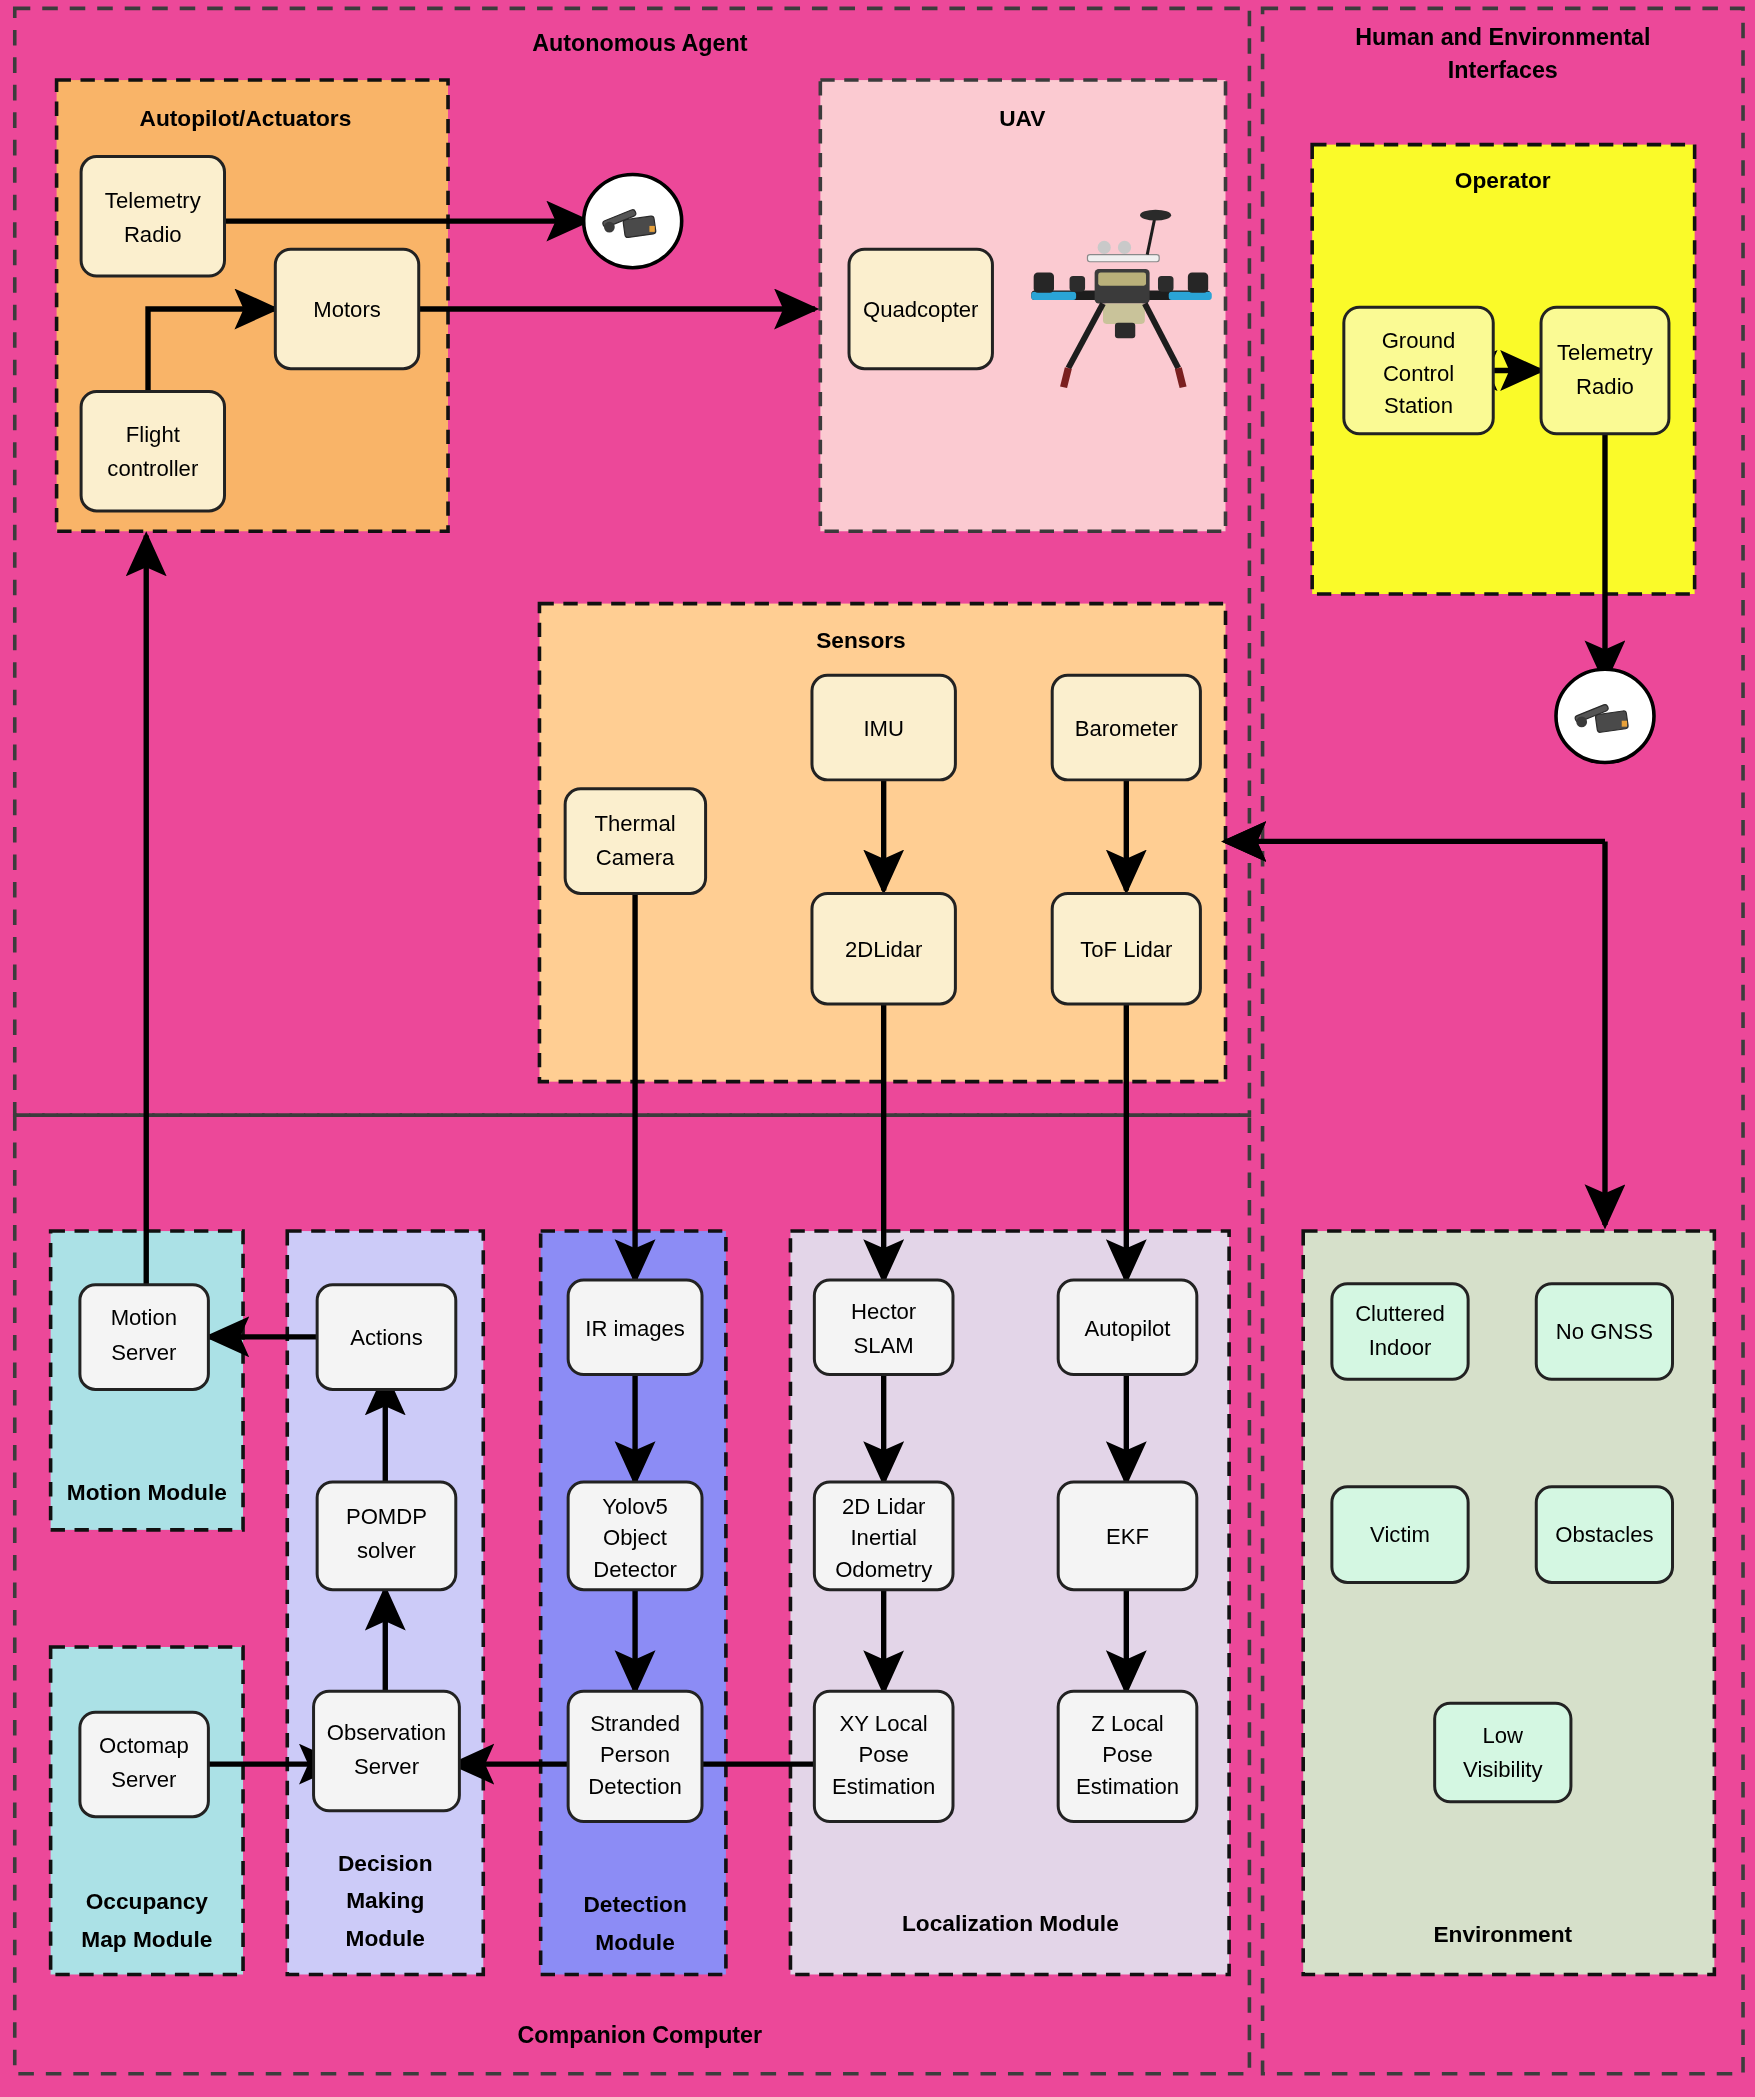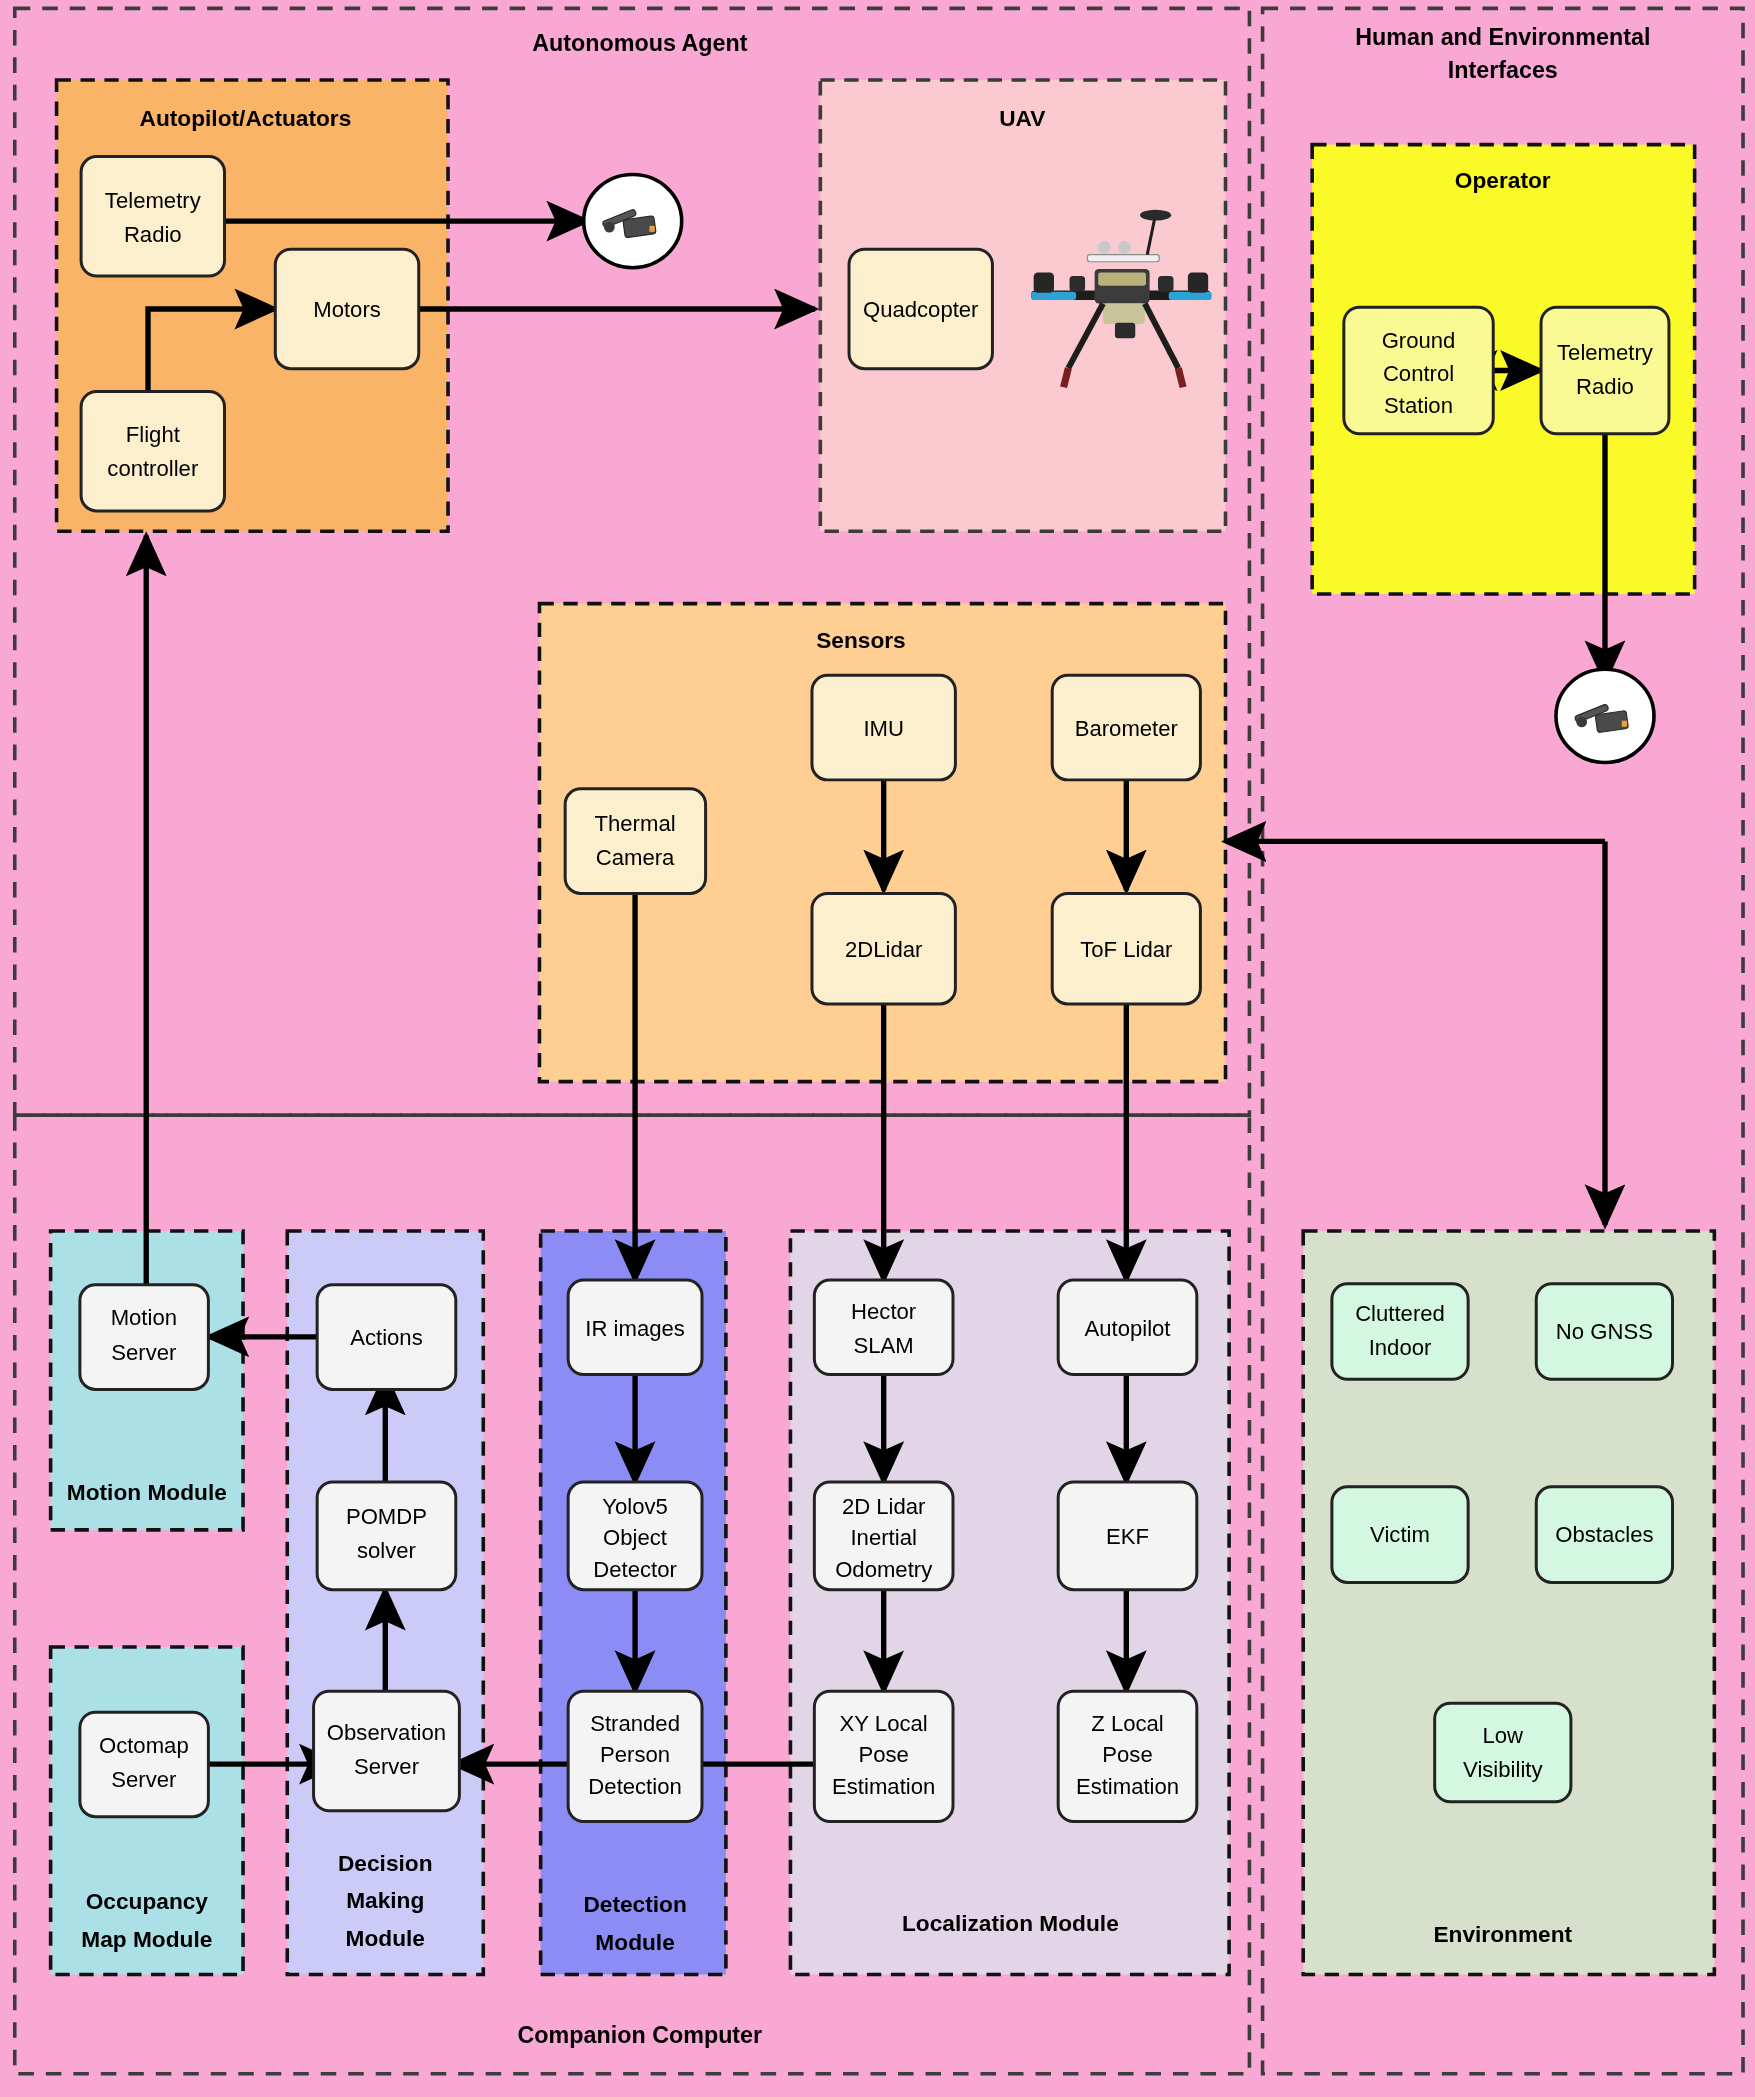--- a/index.html
+++ b/index.html
@@ -1,17 +1,17 @@
 <!DOCTYPE html>
 <html style="font-size:9.6px"><head>
 <meta charset="utf-8">
 <style>
   html,body{margin:0;padding:0;background:#fff;}
   body{width:1756px;height:2097px;font-family:"Liberation Sans",sans-serif;}
-  #root{position:relative;width:1756px;height:2097px;overflow:hidden;background:#f9a8d4;}
+  #root{position:relative;width:1756px;height:2097px;overflow:hidden;background:#ec4899;}
   svg{position:absolute;top:0;left:0;width:1756px;height:2097px;}
   .grp-title{font-weight:bold;font-size:38px;fill:#000;text-anchor:middle;dominant-baseline:middle;font-family:"Liberation Sans",sans-serif;}
   .node-lbl{font-size:37px;fill:#000;text-anchor:middle;font-family:"Liberation Sans",sans-serif;}
   .sect-title{font-weight:bold;font-size:39px;fill:#000;text-anchor:middle;font-family:"Liberation Sans",sans-serif;}
 </style>
 </head>
 <body>
 
 <div id="root">
 <svg viewBox="0 0 2937 3509" xmlns="http://www.w3.org/2000/svg">

